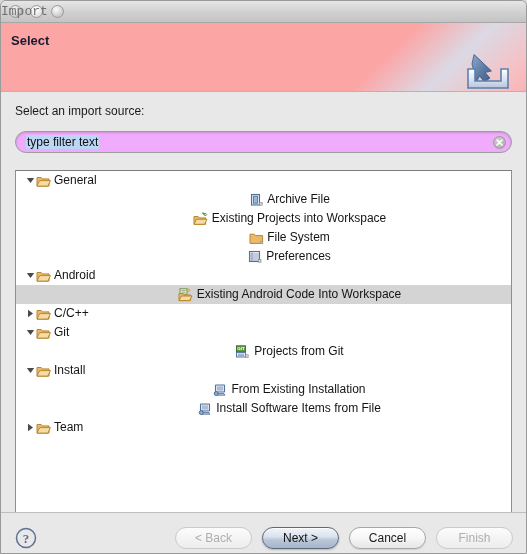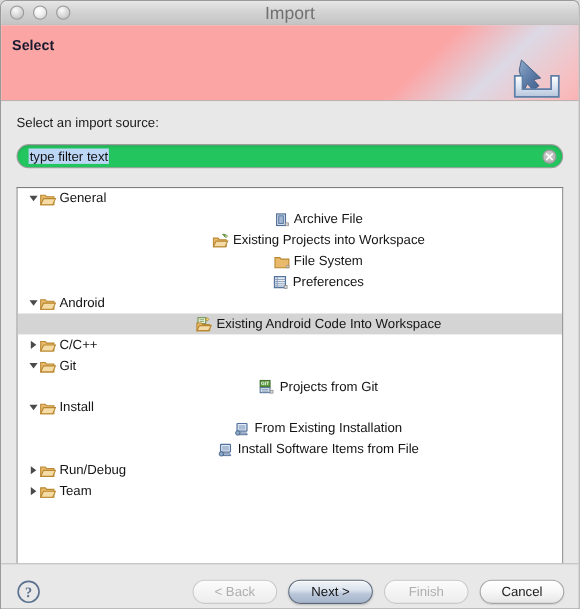--- a/index.html
+++ b/index.html
@@ -30,22 +30,21 @@
   .light {
     width: 13px; height: 13px; border-radius: 50%;
     border: 1px solid #9a9a9a;
     background: radial-gradient(circle at 38% 30%, #fbfbfb 0%, #dcdcdc 45%, #b6b6b6 100%);
   }
   .light.mid {
     background: radial-gradient(circle at 38% 30%, #ffffff 0%, #f0f0f0 45%, #c9c9c9 100%);
   }
   #win-title {
     position: absolute; left: 0; right: 0; top: 3px;
-    text-align: center;
-    font-size: 16px; color: #707070;
+    font-size: 13px; color: #707070; font-family: Liberation Mono, monospace;
   }
 
   
   #header {
     position: relative;
     height: 69px;
     background: #fca5a5;
     border-bottom: 1px solid #b4b4b4;
     overflow: hidden;
   }
@@ -68,21 +67,21 @@
     height: 420px;
     background: #e8e8e8;
     padding: 12px 14px 0 14px;
   }
   #src-label { font-size: 12px; color: #1a1a1a; margin-bottom: 13px; }
 
   
   #filter-wrap {
     position: relative;
     height: 22px;
-    background: #22c55e;
+    background: #f0abfc;
     border: 1px solid #9e9e9e;
     border-radius: 11px;
     box-shadow: inset 0 1px 2px rgba(0,0,0,0.17);
     display: flex; align-items: center;
   }
   #filter-input {
     flex: 1;
     border: 0; outline: 0; background: transparent;
     font-family: "Liberation Sans", sans-serif;
     font-size: 12px; color: #111;
@@ -397,47 +396,33 @@
             <svg width="9" height="9" viewBox="0 0 9 9">
               <path d="M2 0.8 V8.2 L7 4.5 Z" fill="#4a4a4a"></path>
             </svg>
           </span>
           <span class="ic">
             <svg width="15" height="14" viewBox="0 0 15 14">
         <path d="M1 3.5 h4.2 l1.1 1.4 H13 v7.2 H1 z" fill="#e9ba6b" stroke="#b9872f" stroke-width="1"></path>
         <path d="M1 12.1 L3.6 6.6 H14.4 L11.9 12.1 z" fill="#f5dca6" stroke="#b9872f" stroke-width="1"></path>
       </svg>
           </span>
-          <span class="lbl">Run/Debug</span>
-        </div>
-        <div class="row d0">
-          <span class="twisty">
-            <svg width="9" height="9" viewBox="0 0 9 9">
-              <path d="M2 0.8 V8.2 L7 4.5 Z" fill="#4a4a4a"></path>
-            </svg>
-          </span>
-          <span class="ic">
-            <svg width="15" height="14" viewBox="0 0 15 14">
-        <path d="M1 3.5 h4.2 l1.1 1.4 H13 v7.2 H1 z" fill="#e9ba6b" stroke="#b9872f" stroke-width="1"></path>
-        <path d="M1 12.1 L3.6 6.6 H14.4 L11.9 12.1 z" fill="#f5dca6" stroke="#b9872f" stroke-width="1"></path>
-      </svg>
-          </span>
           <span class="lbl">Team</span>
         </div>
       </div>
   </div>
 
   <div id="footer">
     <span id="help-btn">
       <svg width="22" height="22" viewBox="0 0 22 22">
         <circle cx="11" cy="11" r="9.5" fill="none" stroke="#5d7290" stroke-width="1.5"></circle>
         <text x="11" y="15.8" text-anchor="middle" font-family="Liberation Serif, serif" font-size="13" font-weight="bold" fill="#5d7290">?</text>
       </svg>
     </span>
     <div id="btns">
         <div class="btn disabled">&lt; Back</div>
         <div class="btn default">Next &gt;</div>
+        <div class="btn">Cancel</div>
         <div class="btn disabled">Finish</div>
-        <div class="btn">Cancel</div>
       </div>
   </div>
 
 </div>
 
 </body></html>

